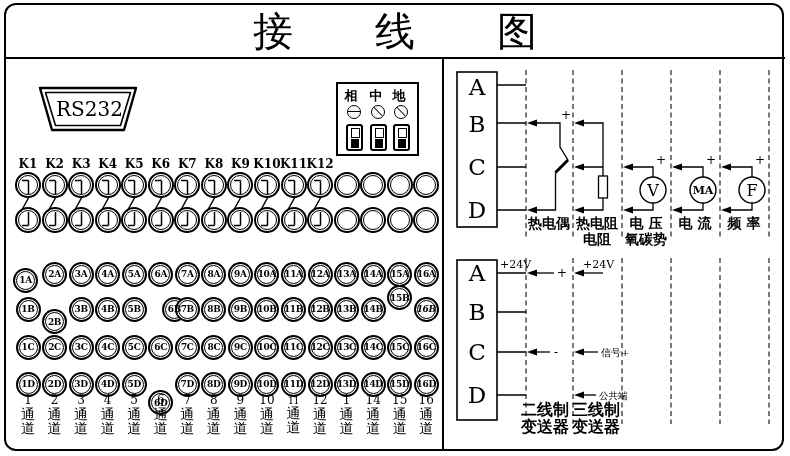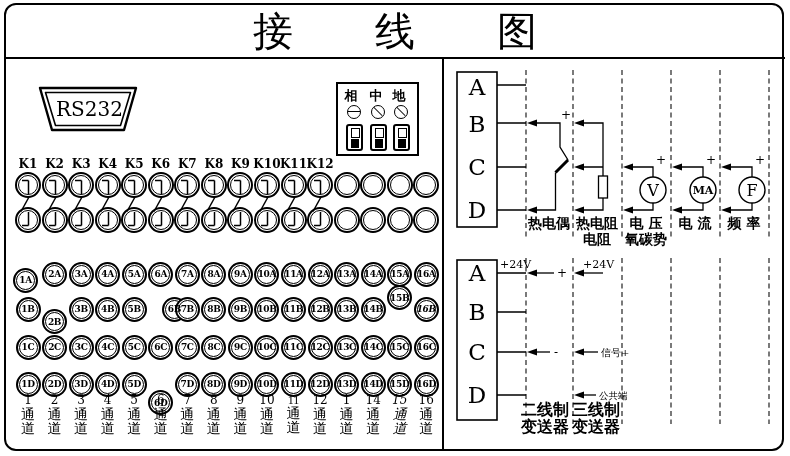--- a/index.html
+++ b/index.html
@@ -562,21 +562,21 @@
     <div class="chan" style="left: 333.6px; top: 394px; width: 26px;">
       <span class="num">1</span>
       <span class="ch">通</span>
       <span class="ch">道</span>
     </div>
     <div class="chan" style="left: 360.15px; top: 394px; width: 26px;">
       <span class="num">14</span>
       <span class="ch">通</span>
       <span class="ch">道</span>
     </div>
-    <div class="chan" style="left: 386.7px; top: 394px; width: 26px; font-style: italic;">
+    <div class="chan" style="left: 386.7px; top: 394px; width: 26px;">
       <span class="num">15</span>
       <span class="ch">通</span>
       <span class="ch">道</span>
     </div>
     <div class="chan" style="left: 413.25px; top: 394px; width: 26px;">
       <span class="num">16</span>
       <span class="ch">通</span>
       <span class="ch">道</span>
     </div>
   </div>

